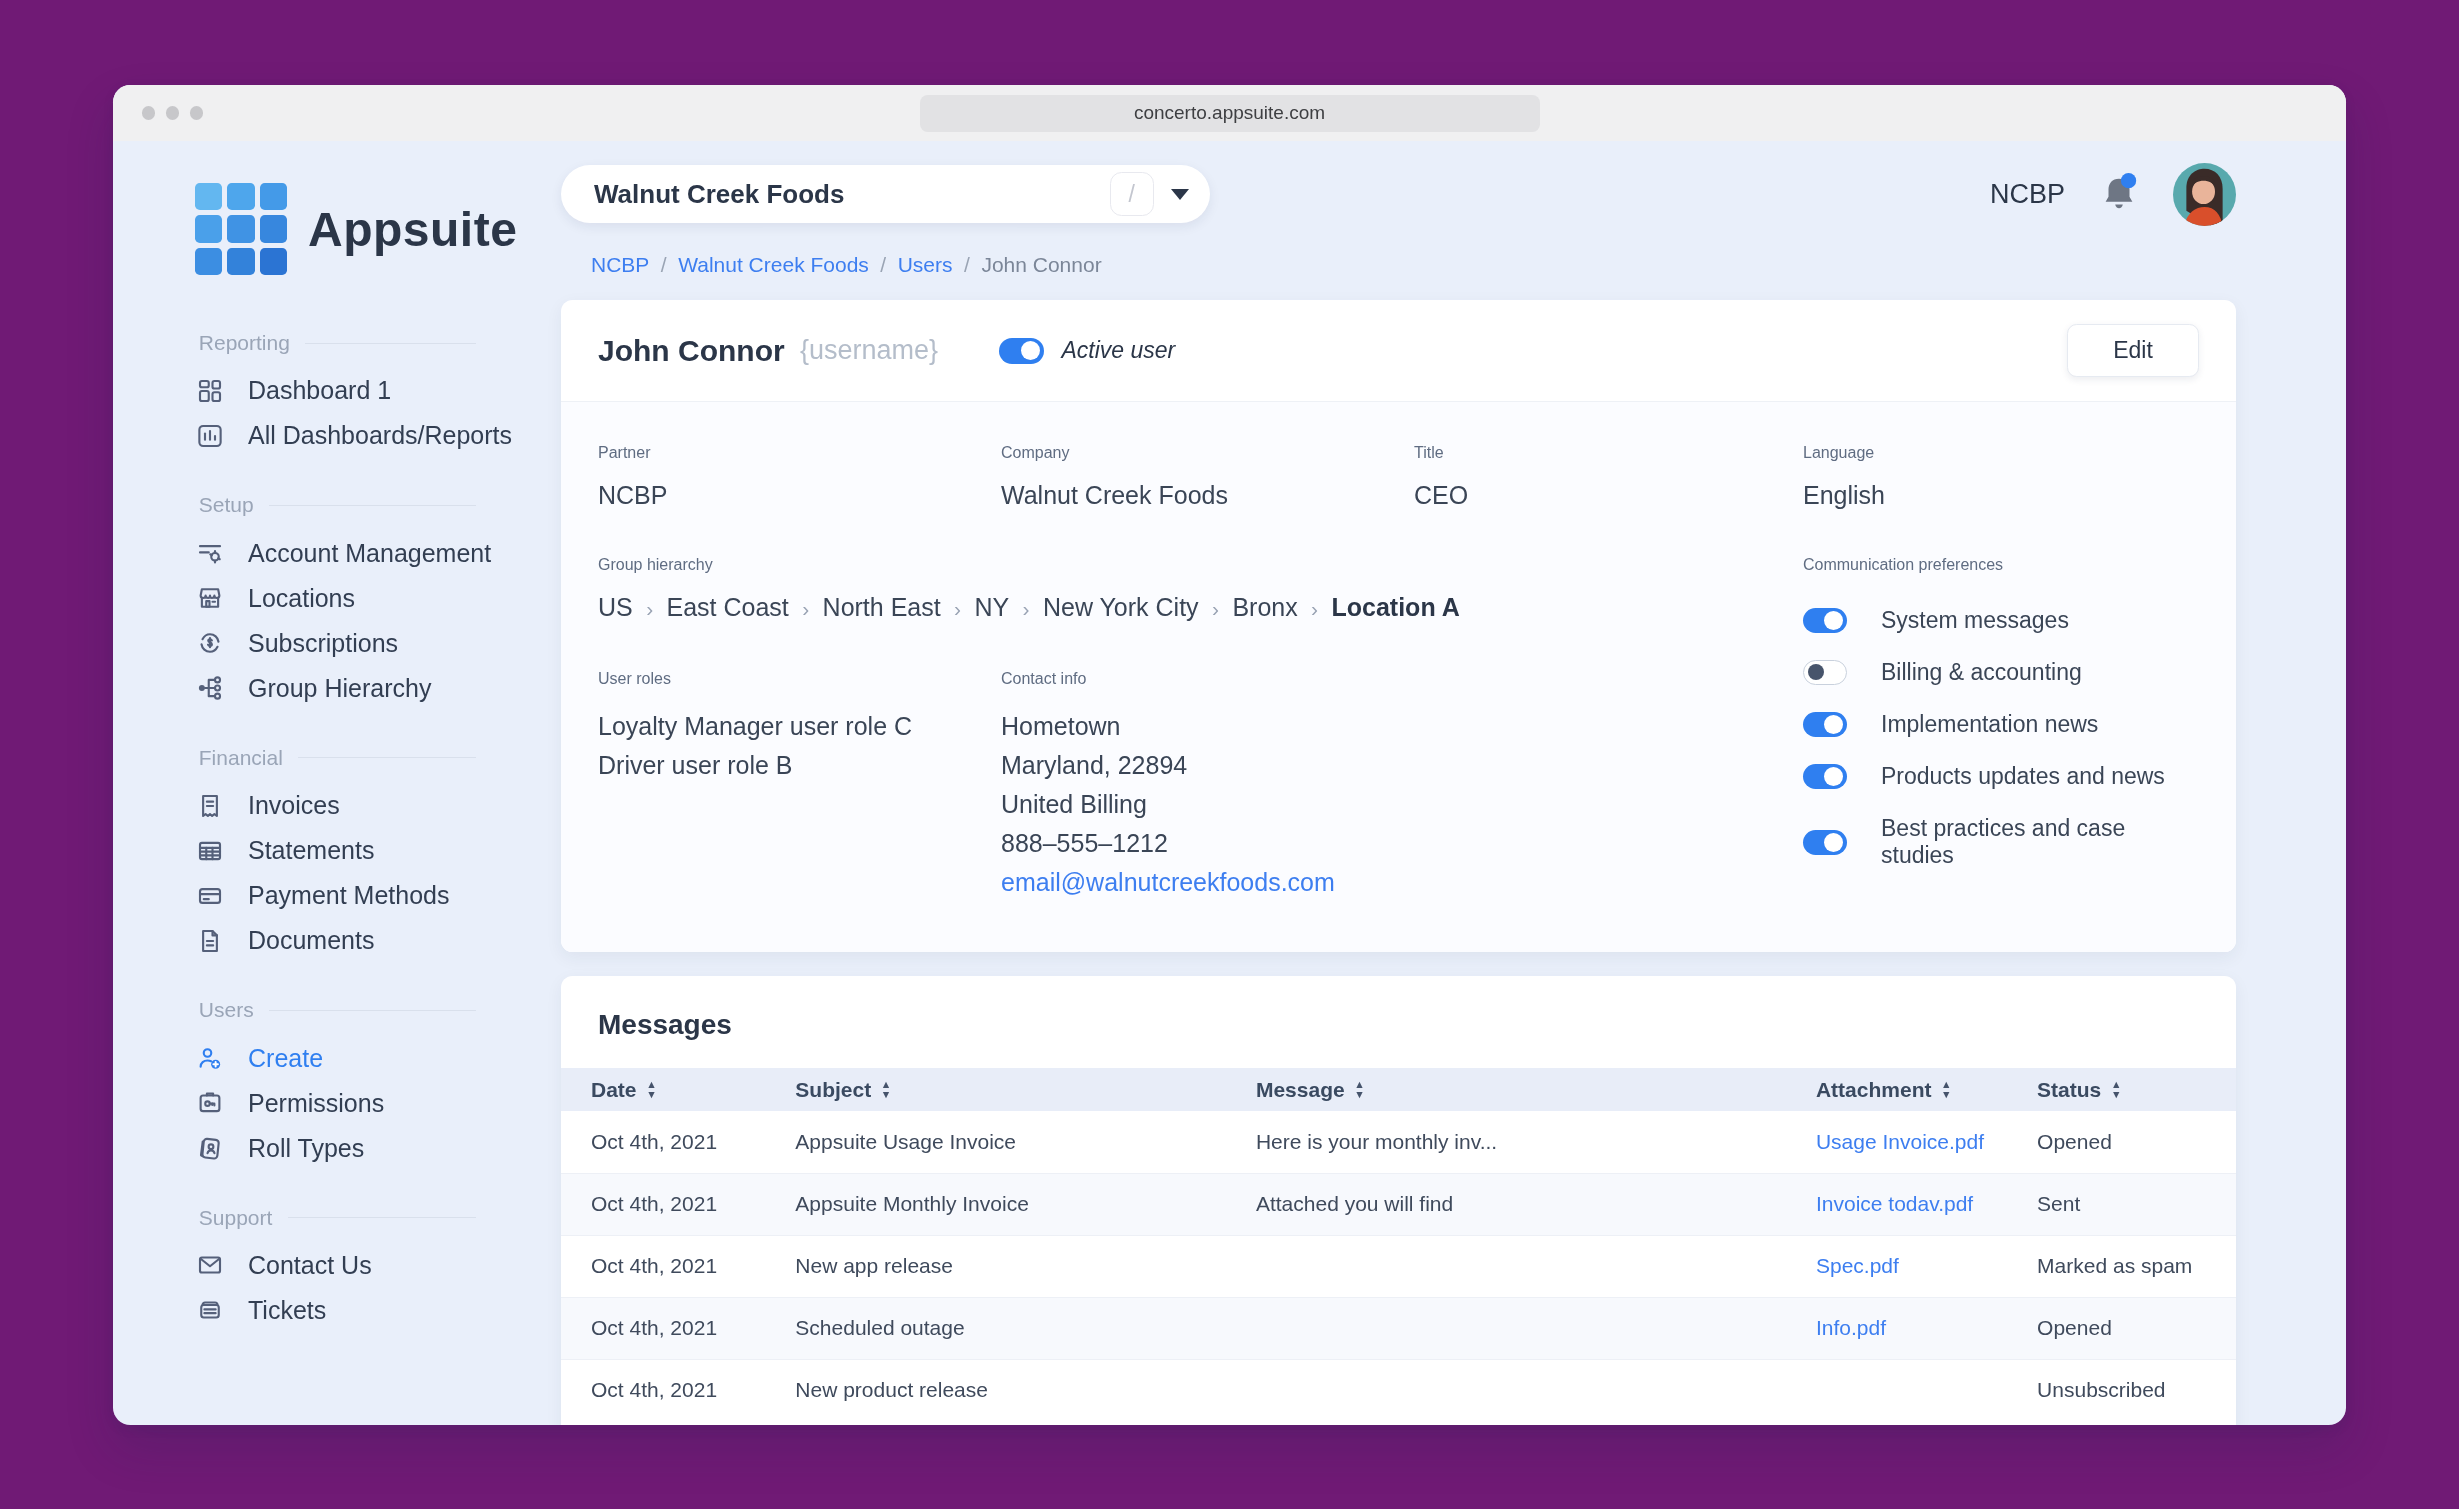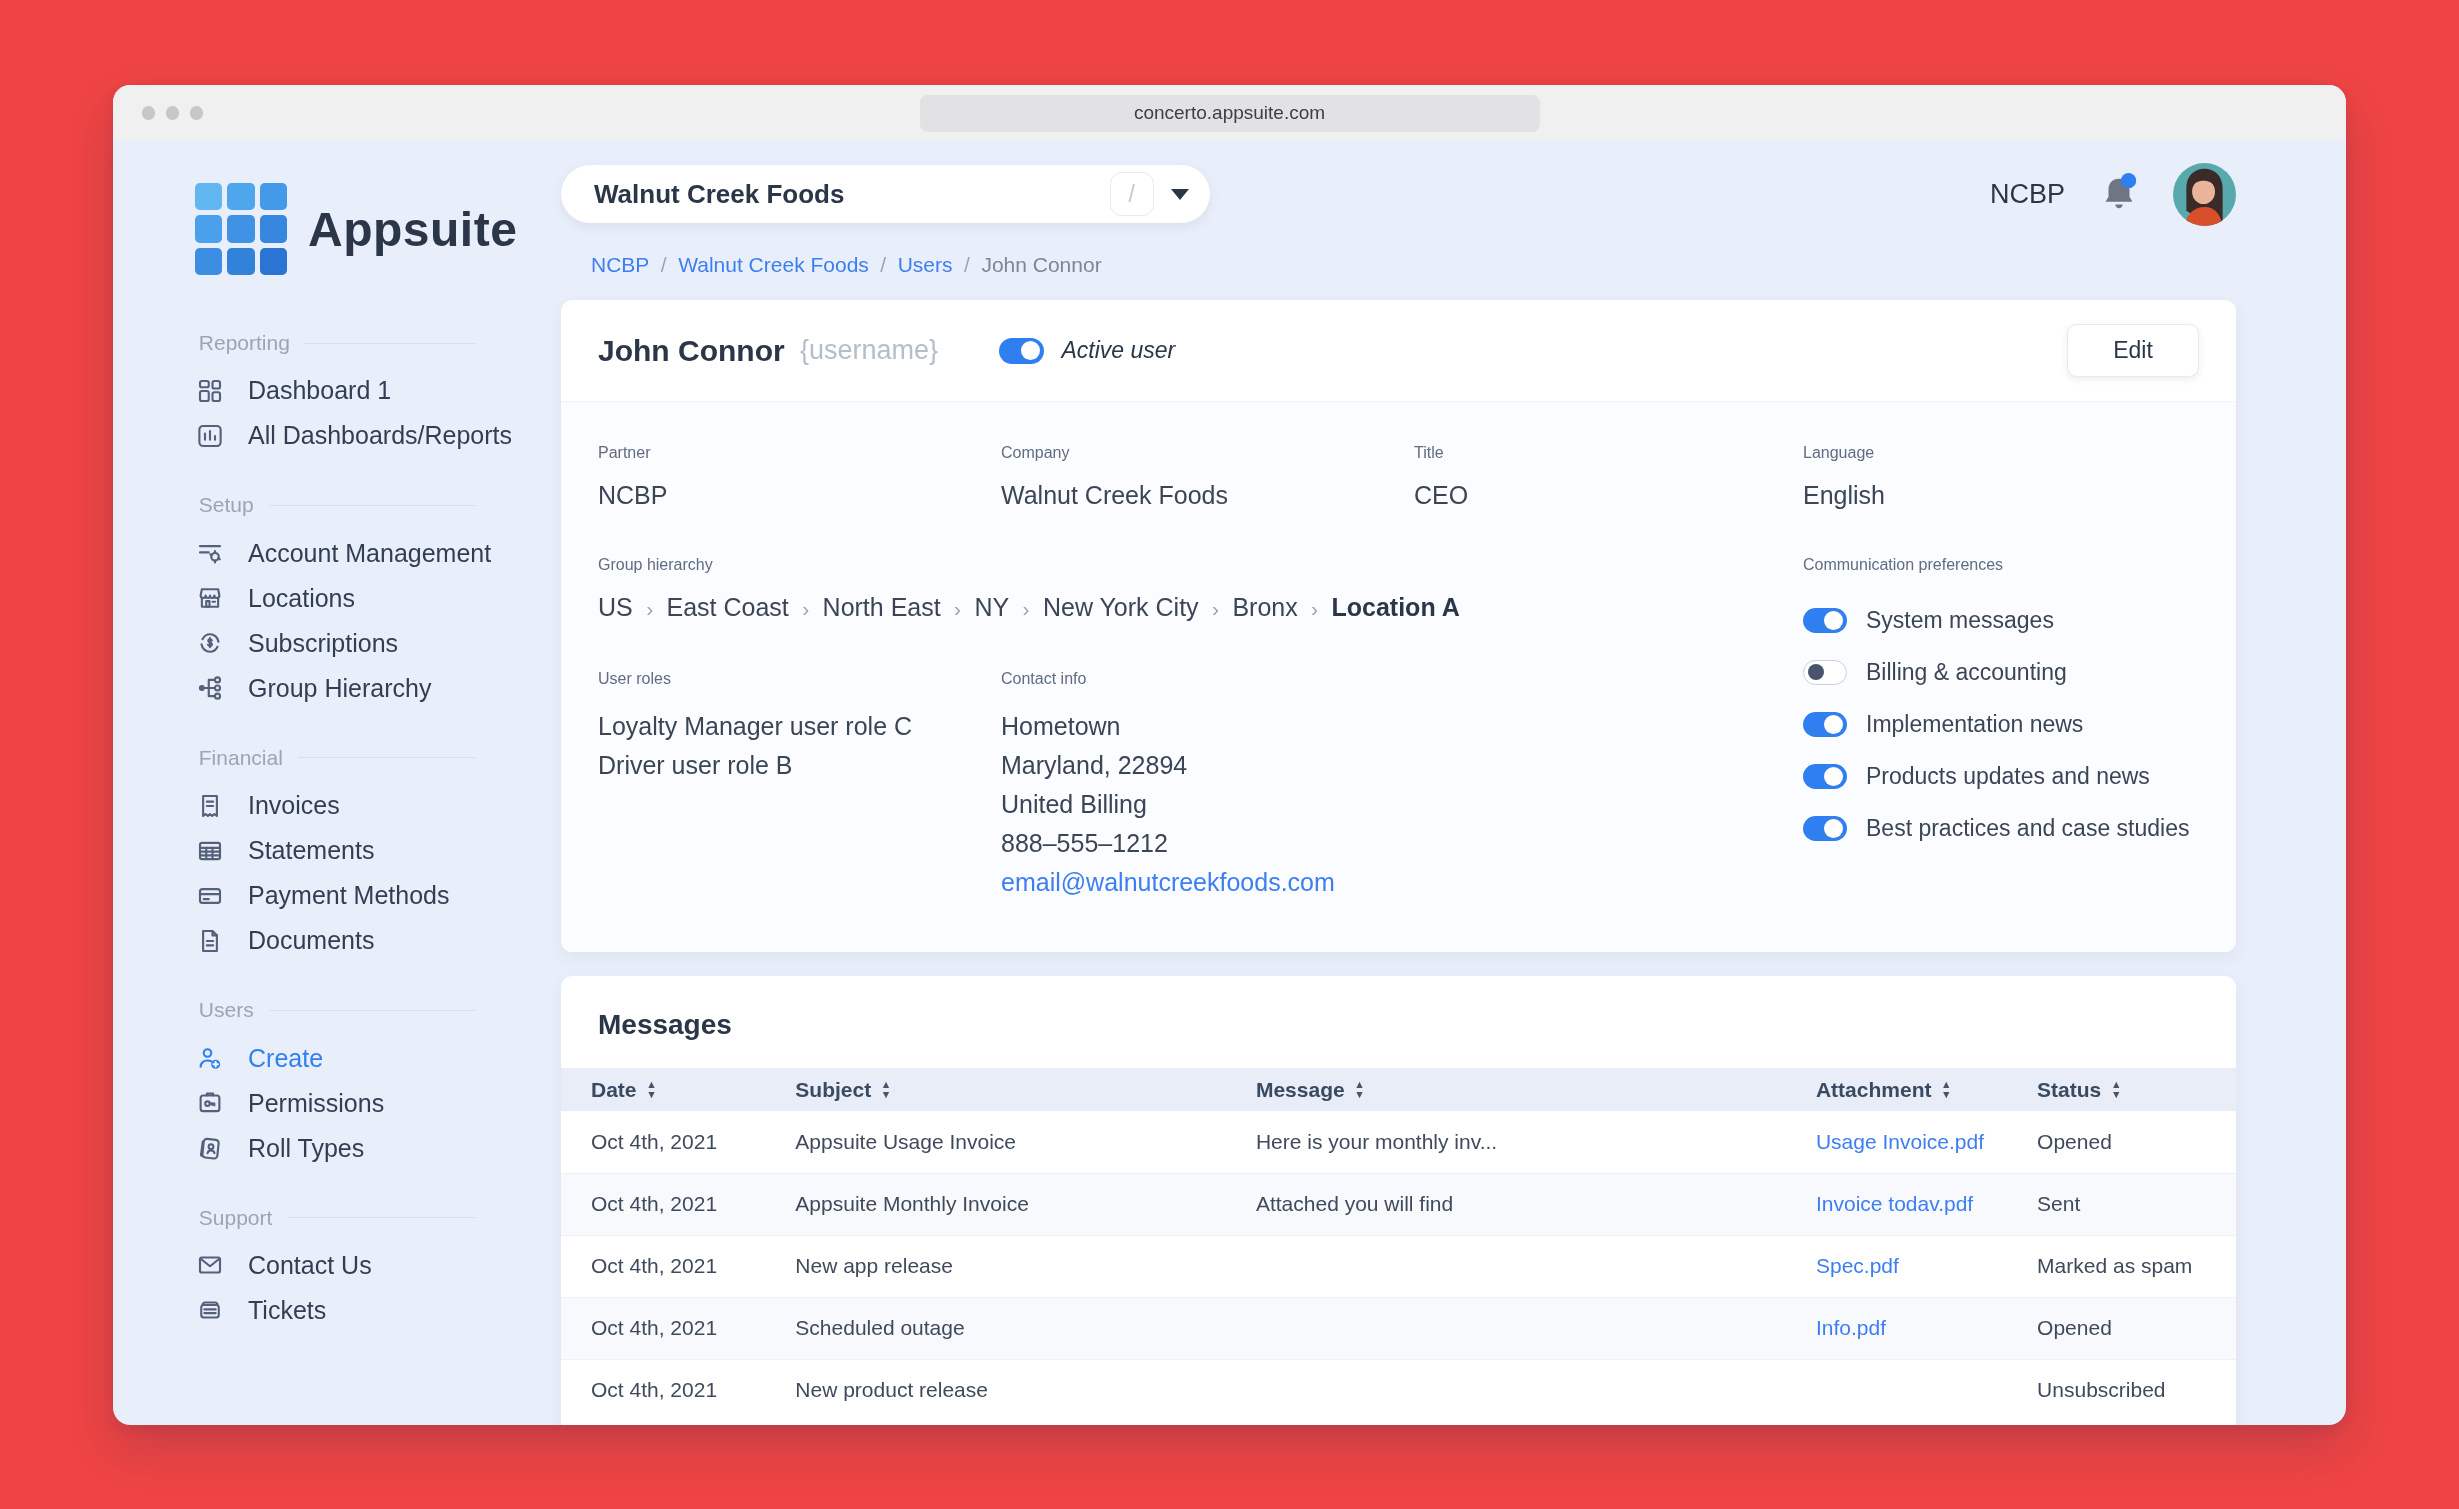--- a/index.html
+++ b/index.html
@@ -1,16 +1,16 @@
 <!DOCTYPE html>
 <html><head>
 <meta charset="utf-8">
 <style>
   html,body{margin:0;padding:0;background:#ffffff;}
-  .canvas{position:relative;width:2459px;height:1509px;background:#ef4444;font-family:"Liberation Sans",sans-serif;color:#323e52;overflow:hidden;}
+  .canvas{position:relative;width:2459px;height:1509px;background:#701a75;font-family:"Liberation Sans",sans-serif;color:#323e52;overflow:hidden;}
   
   .window{position:absolute;left:113px;top:85px;width:2233px;height:1340px;border-radius:17.3px;background:#e9effa;box-shadow:0 23px 48px rgba(20,40,80,.18),0 3.8px 11.5px rgba(20,40,80,.08);overflow:hidden;display:flex;flex-direction:column;}
   .chrome{height:56px;background:#f0f0f1;display:flex;align-items:center;flex:none;position:relative;}
   .dots{display:flex;gap:10.6px;margin-left:29px;}
   .dot{width:13.4px;height:13.4px;border-radius:50%;background:#c7c7ca;}
   .urlbar{position:absolute;left:50%;top:9.6px;transform:translateX(-50%);width:620px;height:37px;background:#e2e2e4;border-radius:7.7px;display:flex;align-items:center;justify-content:center;font-size:19px;color:#3e3f42;}
   .app{flex:1;display:flex;min-height:0;}
   
   .sidebar{width:448px;flex:none;padding:42px 0 0 82px;box-sizing:border-box;}
   .logo-row{display:flex;align-items:center;gap:21px;margin-bottom:56px;}
@@ -72,21 +72,21 @@
   .area-f1{grid-area:f1;} .area-f2{grid-area:f2;} .area-f3{grid-area:f3;} .area-f4{grid-area:f4;}
   .area-gh{grid-area:gh;margin-top:46px;}
   .area-cp{grid-area:cp;margin-top:46px;}
   .area-roles{grid-area:roles;margin-top:48px;}
   .area-contact{grid-area:contact;margin-top:48px;}
   .gh-items{display:flex;align-items:center;gap:13.4px;font-size:25px;color:#3a4556;flex-wrap:wrap;}
   .gh-item:not(.last)::after{content:"›";color:#98a2b3;font-size:21px;margin-left:13.4px;}
   .gh-item.last{font-weight:700;color:#2b3648;}
   .roles-lines,.contact-lines{font-size:25px;color:#3a4556;line-height:39px;}
   .contact-link{color:#3d7ef0;text-decoration:none;cursor:pointer;}
-  .cp-row{display:flex;align-items:center;gap:19px;margin-bottom:25px;}
+  .cp-row{display:flex;align-items:center;gap:34px;margin-bottom:25px;}
   .cp-row .toggle{width:44px;height:25px;}
   .cp-label{font-size:23px;color:#3a4556;}
   
   .messages-card{margin-top:24px;height:461px;overflow:hidden;}
   .m-title{font-size:28px;font-weight:700;color:#2b3648;padding:33px 37px 27px;}
   table{width:100%;border-collapse:collapse;table-layout:fixed;}
   col.c-date{width:231px;} col.c-subject{width:454px;} col.c-message{width:552px;} col.c-attach{width:218px;} col.c-status{width:196px;}
   thead tr{height:43px;background:#e8edf8;}
   th{font-size:21px;font-weight:700;color:#3a4a61;text-align:left;padding:0;}
   th .th-inner{display:flex;align-items:center;gap:9.6px;cursor:pointer;}

